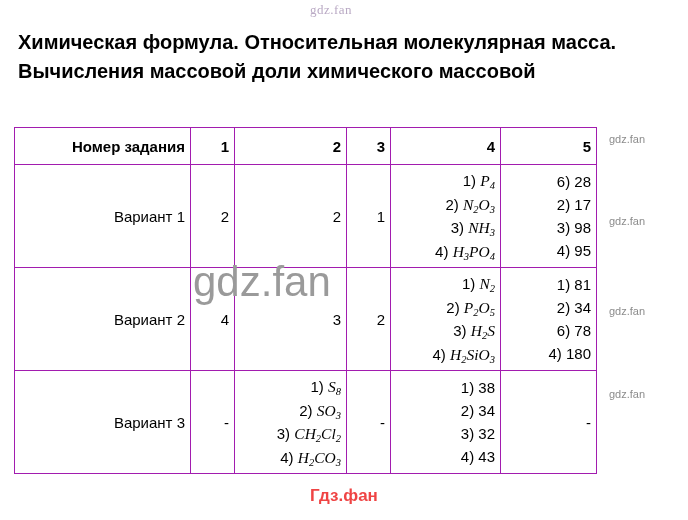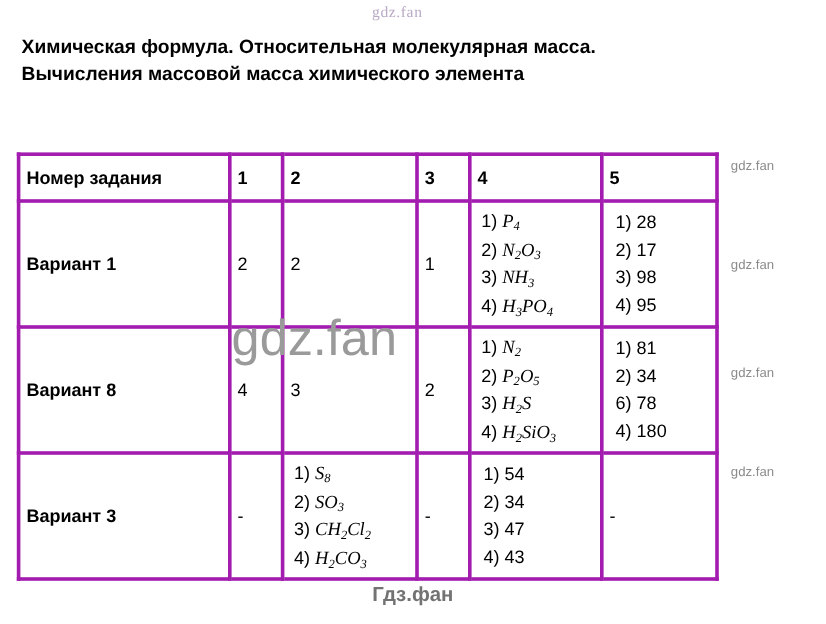--- a/index.html
+++ b/index.html
@@ -51,56 +51,56 @@
     font-weight: normal;
     letter-spacing: 0px;
     z-index: 5;
   }
 
   .title {
     position: absolute;
     top: 28px;
     left: 18px;
     width: 640px;
-    font-size: 16px;
+    font-size: 20px;
     font-weight: bold;
     line-height: 1.45;
     color: #000;
   }
 
   table.answers {
     position: absolute;
     top: 127px;
     left: 14px;
     border-collapse: collapse;
     table-layout: fixed;
     background: transparent;
   }
   table.answers td {
-    border: 3px solid #a21caf;
+    border: 1px solid #a21caf;
     vertical-align: middle;
-    text-align: left;
+    text-align: right;
     padding: 4px 5px;
     font-size: 15px;
   }
   .c0 { width: 176px; }
   .c1 { width: 44px; }
   .c2 { width: 112px; }
   .c3 { width: 44px; }
   .c4 { width: 110px; }
   .c5 { width: 96px; }
 
   .hdr td {
     font-weight: bold;
     font-size: 15.5px;
     height: 28px;
     padding: 3px 4px;
   }
   .variant {
-    font-weight: bold;
+    font-weight: normal;
     font-size: 15.5px;
   }
   .num-cell {
     font-size: 15.5px;
   }
   .list {
     text-align: left;
     font-size: 14.5px;
     line-height: 1.5;
     padding-left: 8px !important;
@@ -130,33 +130,33 @@
     font-size: 15px;
   }
   .footer {
     position: absolute;
     top: 486px;
     left: 0;
     width: 688px;
     text-align: center;
     font-size: 17px;
     font-weight: bold;
-    color: #737373;
+    color: #ef4444;
   }
 </style>
 </head>
 <body>
 
 <div class="page">
 
   <div class="wm-top">gdz.fan</div>
 
   <div class="title">
     <div>Химическая формула. Относительная молекулярная масса.</div>
-    <div>Вычисления массовой масса химического элемента</div>
+    <div>Вычисления массовой доли химического массовой</div>
   </div>
 
   <table class="answers">
     <colgroup>
       <col class="c0">
         <col class="c1">
         <col class="c2">
         <col class="c3">
         <col class="c4">
         <col class="c5">
@@ -176,29 +176,29 @@
         <td class="num-cell">2</td>
         <td class="num-cell">2</td>
         <td class="num-cell">1</td>
         <td class="list">
           <div><span>1)</span> <span class="formula"><span>P</span><sub>4</sub></span></div>
           <div><span>2)</span> <span class="formula"><span>N</span><sub>2</sub><span>O</span><sub>3</sub></span></div>
           <div><span>3)</span> <span class="formula"><span>NH</span><sub>3</sub></span></div>
           <div><span>4)</span> <span class="formula"><span>H</span><sub>3</sub><span>PO</span><sub>4</sub></span></div>
         </td>
         <td class="plain-list">
-          <div>1) 28</div>
+          <div>6) 28</div>
           <div>2) 17</div>
           <div>3) 98</div>
           <div>4) 95</div>
         </td>
       </tr>
 
       <tr>
-        <td class="variant">Вариант 8</td>
+        <td class="variant">Вариант 2</td>
         <td class="num-cell">4</td>
         <td class="num-cell">3</td>
         <td class="num-cell">2</td>
         <td class="list">
           <div><span>1)</span> <span class="formula"><span>N</span><sub>2</sub></span></div>
           <div><span>2)</span> <span class="formula"><span>P</span><sub>2</sub><span>O</span><sub>5</sub></span></div>
           <div><span>3)</span> <span class="formula"><span>H</span><sub>2</sub><span>S</span></span></div>
           <div><span>4)</span> <span class="formula"><span>H</span><sub>2</sub><span>SiO</span><sub>3</sub></span></div>
         </td>
         <td class="plain-list">
@@ -213,23 +213,23 @@
         <td class="variant">Вариант 3</td>
         <td class="dash">-</td>
         <td class="list">
           <div><span>1)</span> <span class="formula"><span>S</span><sub>8</sub></span></div>
           <div><span>2)</span> <span class="formula"><span>SO</span><sub>3</sub></span></div>
           <div><span>3)</span> <span class="formula"><span>CH</span><sub>2</sub><span>Cl</span><sub>2</sub></span></div>
           <div><span>4)</span> <span class="formula"><span>H</span><sub>2</sub><span>CO</span><sub>3</sub></span></div>
         </td>
         <td class="dash">-</td>
         <td class="plain-list">
-          <div>1) 54</div>
+          <div>1) 38</div>
           <div>2) 34</div>
-          <div>3) 47</div>
+          <div>3) 32</div>
           <div>4) 43</div>
         </td>
         <td class="dash">-</td>
       </tr>
     </tbody>
   </table>
 
   <div class="wm-side wm-side-1">gdz.fan</div>
   <div class="wm-side wm-side-2">gdz.fan</div>
   <div class="wm-side wm-side-3">gdz.fan</div>

